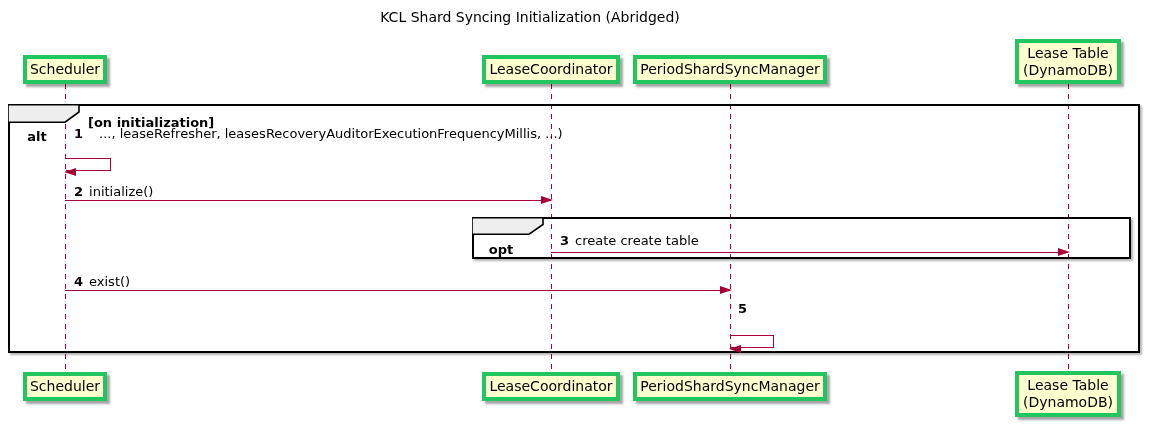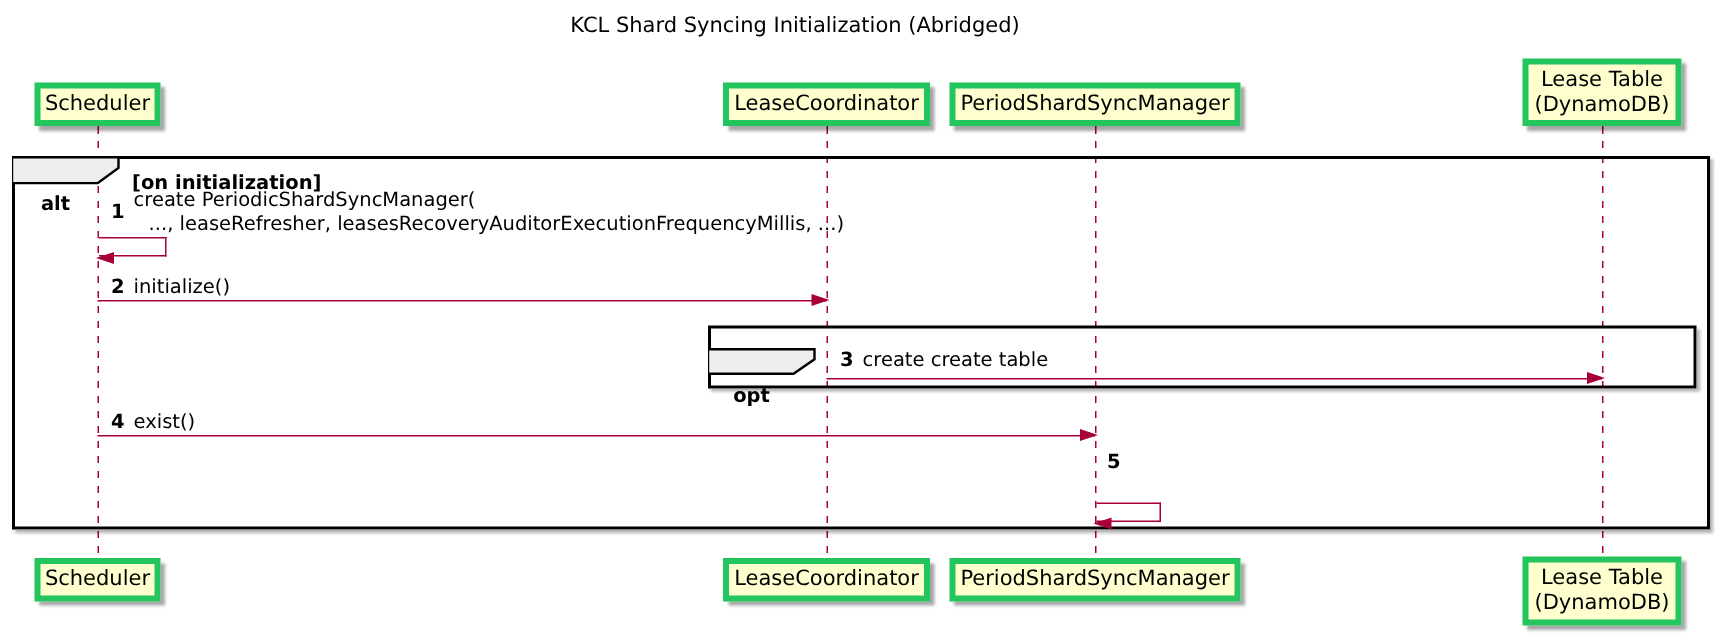--- a/index.html
+++ b/index.html
@@ -84,38 +84,37 @@
     <svg width="72" height="19" viewBox="0 0 72 19">
         <path d="M0,0.8 H71 V8 L57,18.2 H0 Z"></path>
       </svg>
     <span class="kw">alt</span>
   </div>
   <div class="guard" style="left:88px;top:115px">[on initialization]</div>
 
   <div class="msg" style="left:74px;top:126px">
     <span class="num">1</span>
     <span class="lines">
-      <span class="l1">create PeriodicShardSyncManager(</span>
       <span class="l2">..., leaseRefresher, leasesRecoveryAuditorExecutionFrequencyMillis, ...)</span>
     </span>
   </div>
   <div class="self" style="left:66px;top:158px;width:44px;height:11px">
     <i class="head"></i>
   </div>
 
   <div class="msg" style="left:74px;top:184px">
     <span class="num">2</span>
     <span>initialize()</span>
   </div>
   <div class="arrow" style="left:65px;top:200px;width:486px">
     <i class="head"></i>
   </div>
 
   <div class="frame" style="left:472px;top:217px;width:659px;height:42px"></div>
-  <div class="frame-tab" style="left:472px;top:232px">
+  <div class="frame-tab" style="left:472px;top:217px">
     <svg width="72" height="18" viewBox="0 0 72 18">
         <path d="M0,0.8 H71 V7.5 L57,17.2 H0 Z"></path>
       </svg>
     <span class="kw">opt</span>
   </div>
 
   <div class="msg" style="left:560px;top:233px">
     <span class="num">3</span>
     <span>create create table</span>
   </div>

